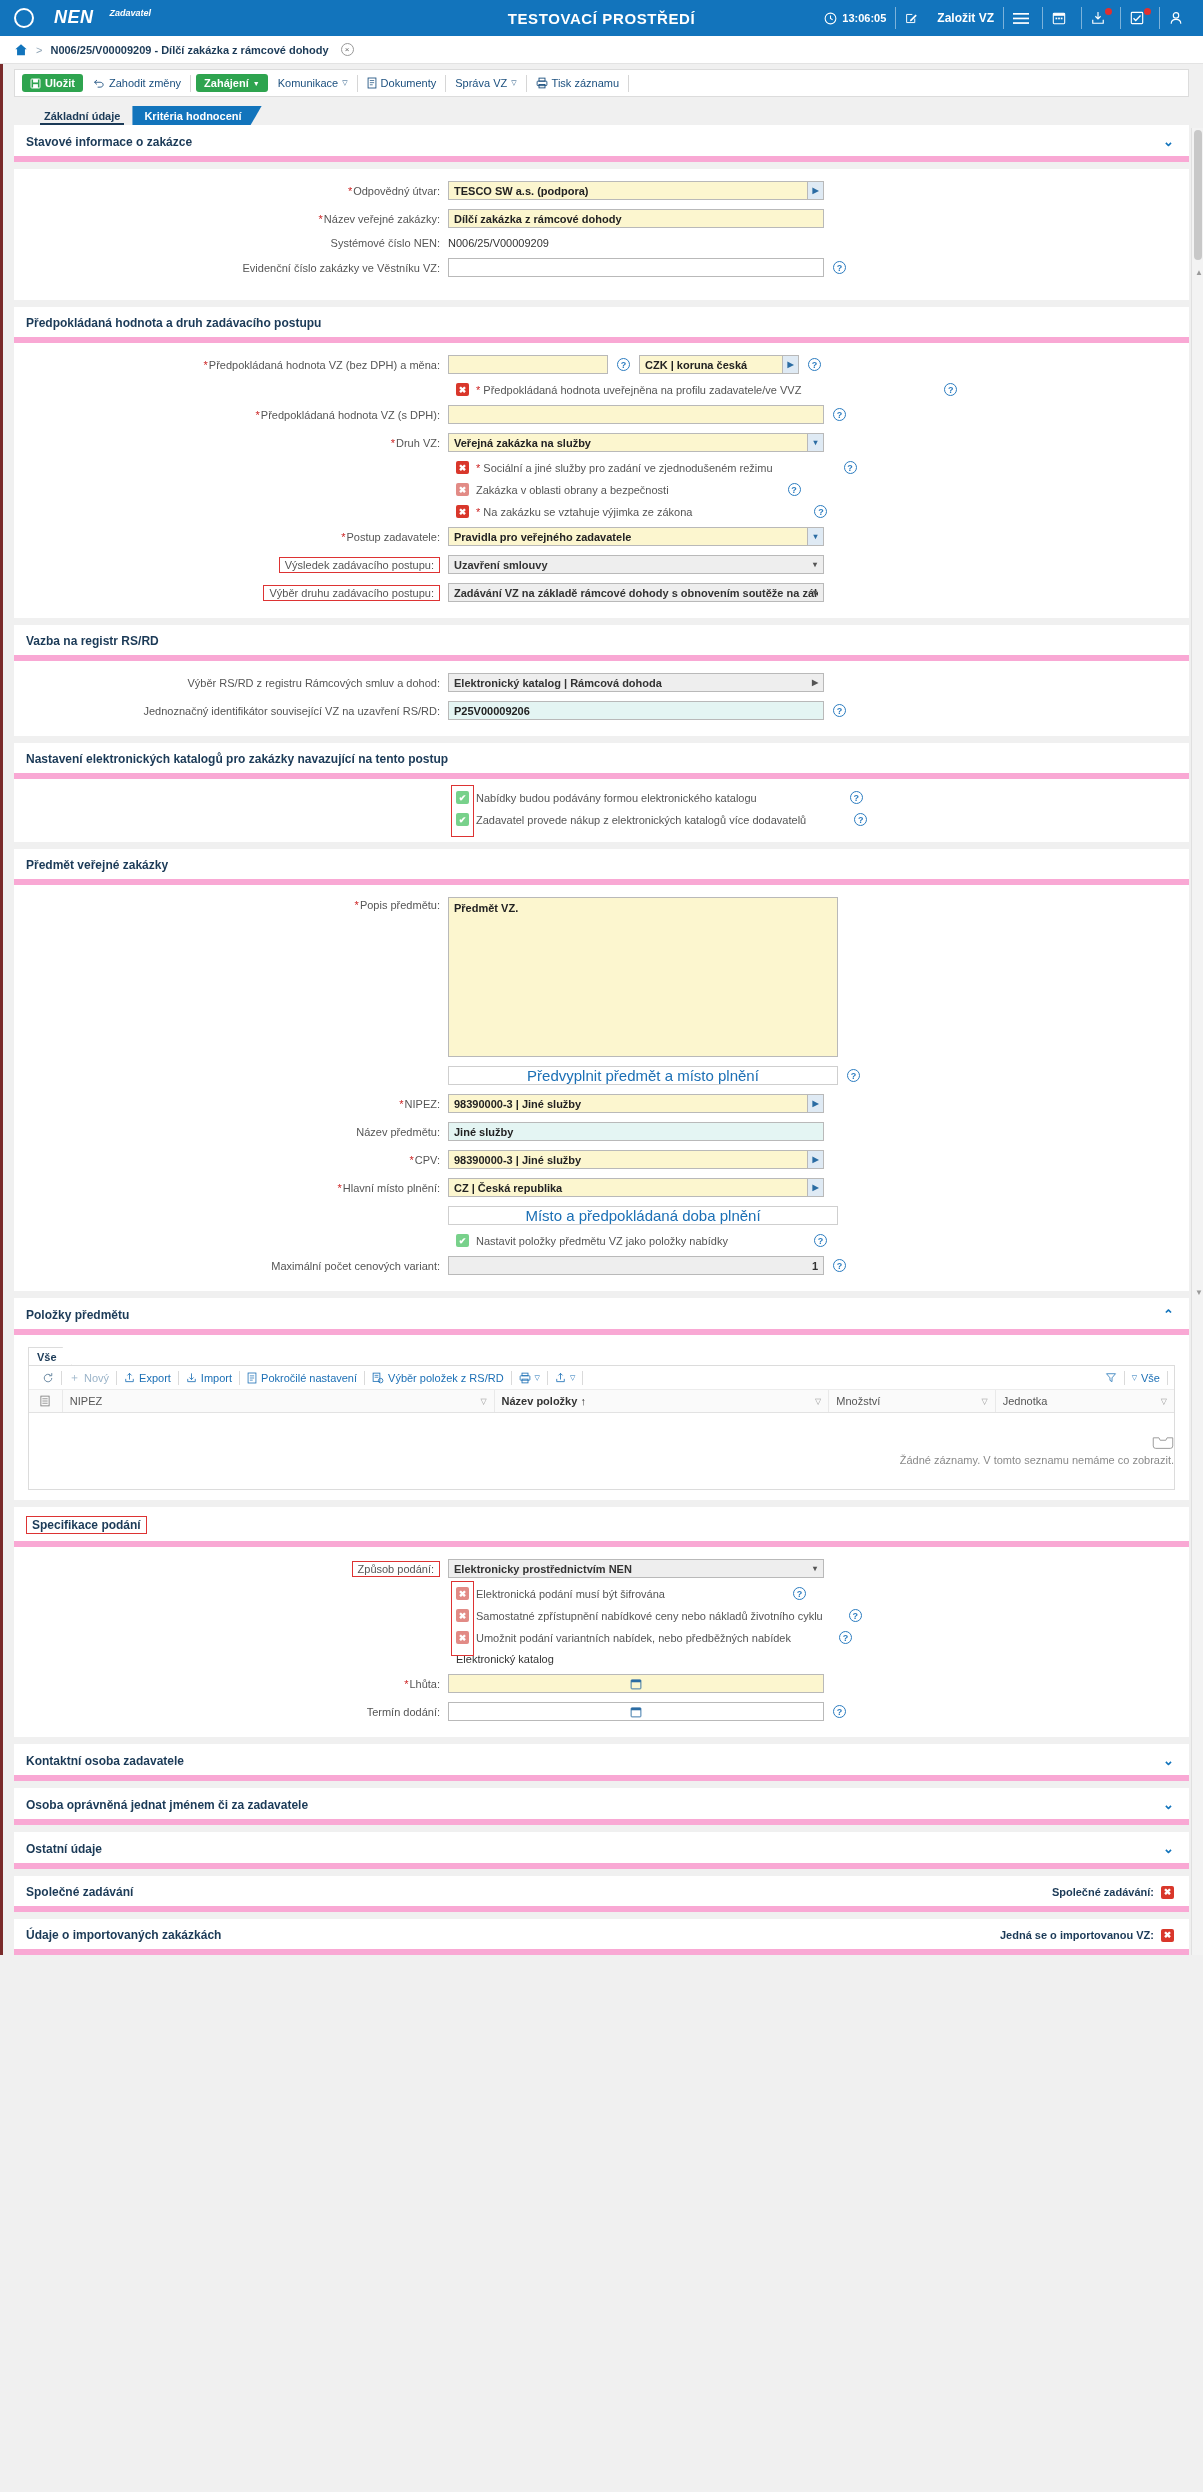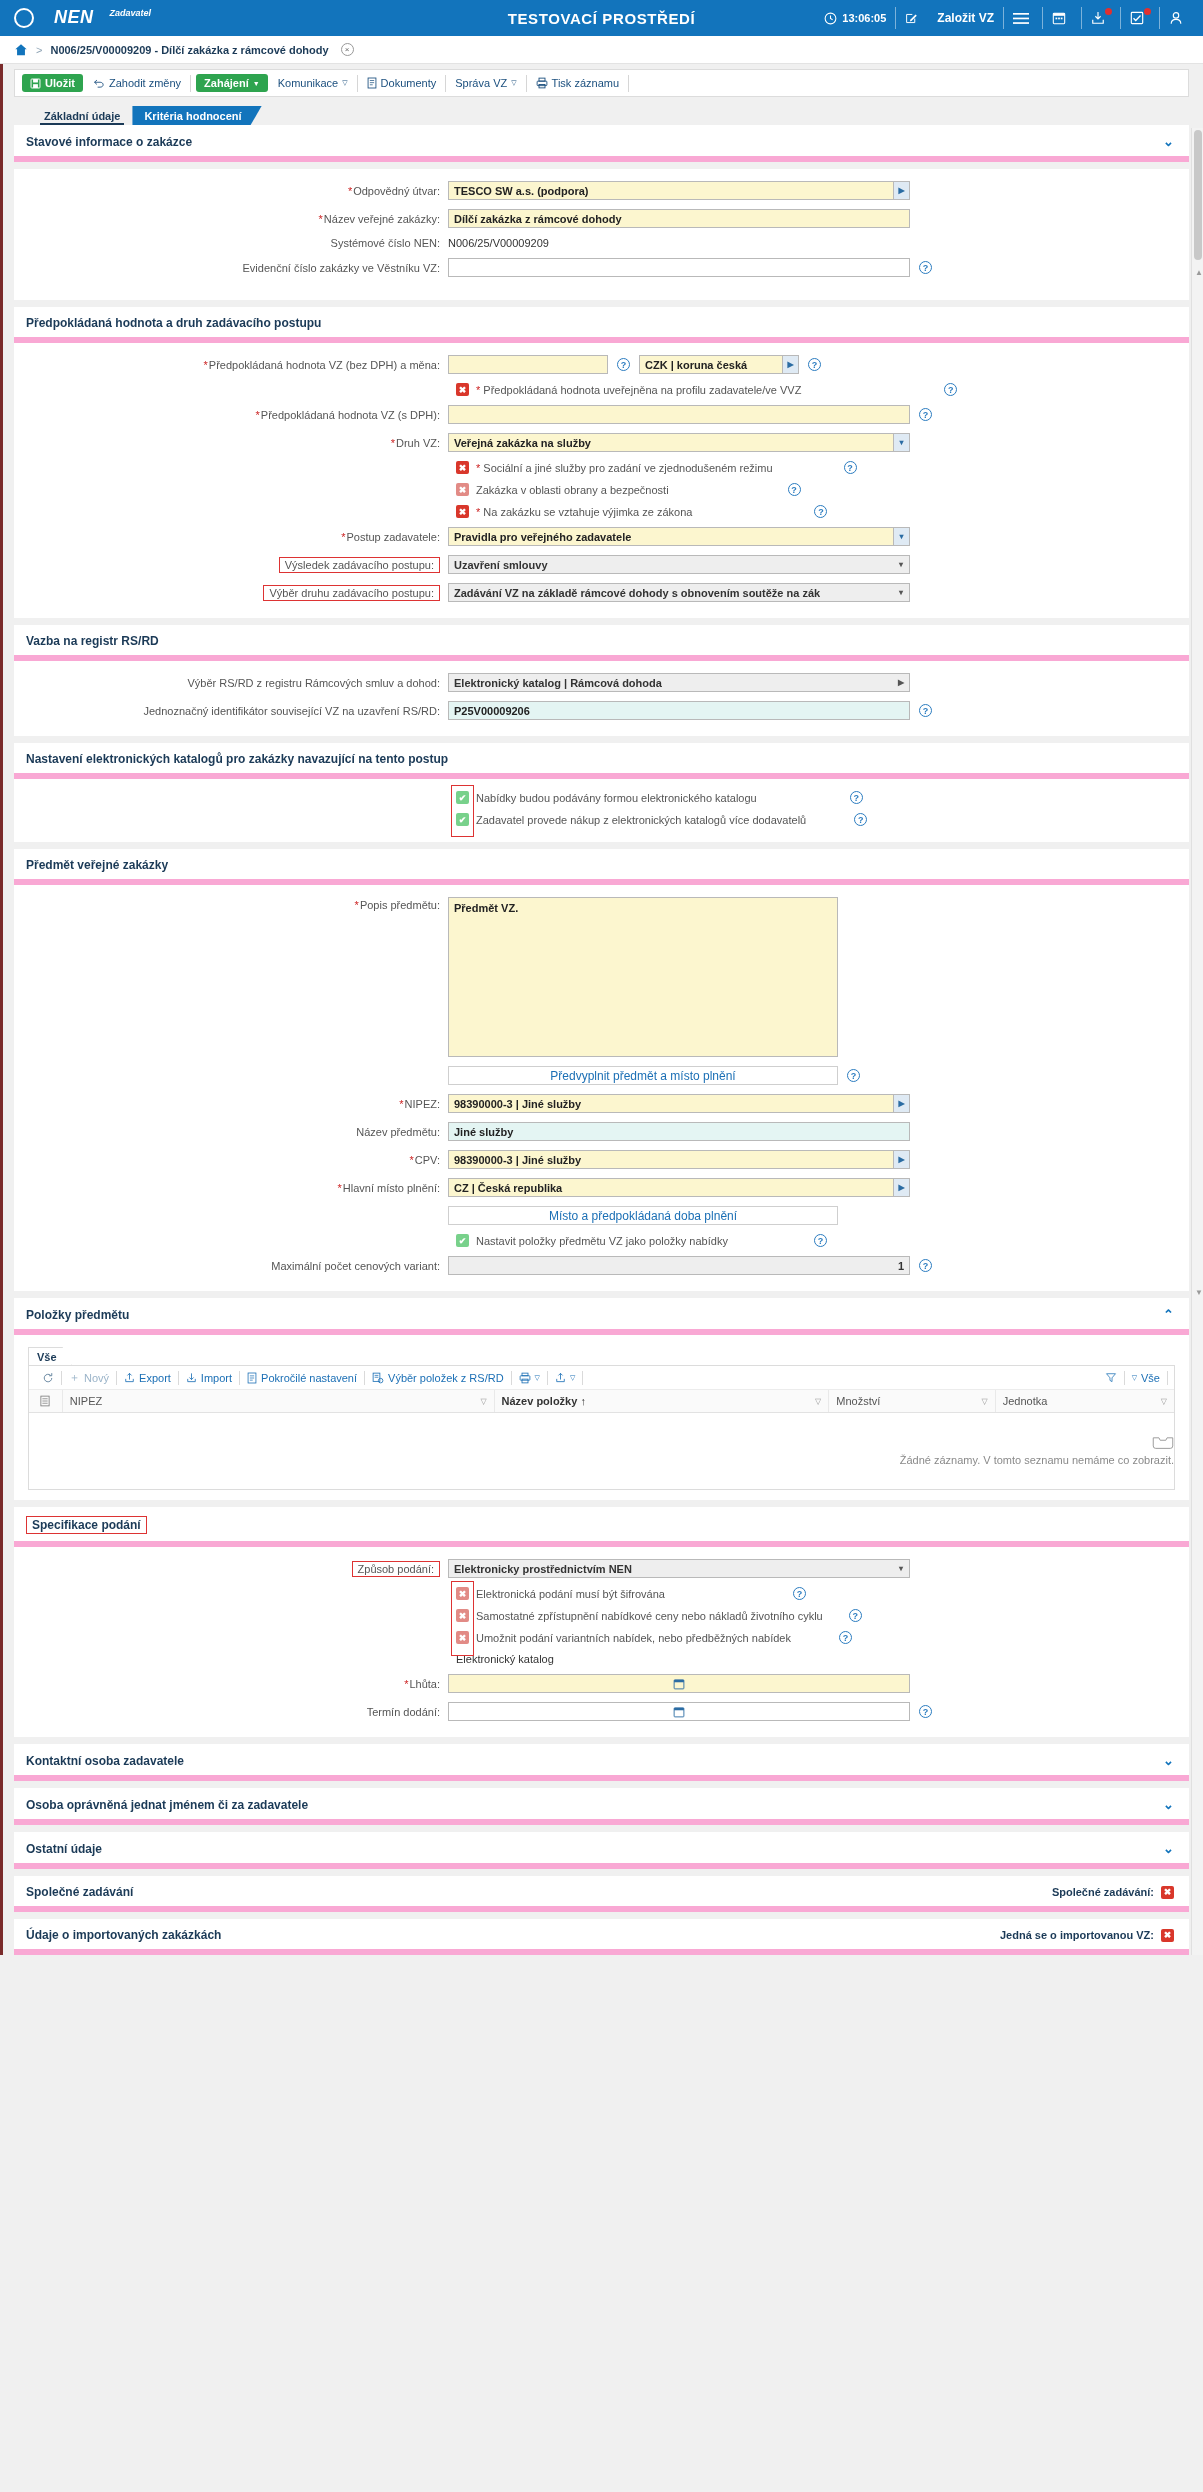--- a/index.html
+++ b/index.html
@@ -115,21 +115,21 @@
 
   
   .row { display:flex; align-items:center; margin-bottom:9px; }
   .lbl {
     width:422px; text-align:right; padding-right:8px; font-size:11px; color:#555;
     white-space:nowrap;
   }
   .lbl .req { color:#c22; margin-right:1px;}
   .fld { display:flex; align-items:center; gap:9px; }
   .inp {
-    width:462px; height:19px; border:1px solid #b9b9b9; background:#fff;
+    width:376px; height:19px; border:1px solid #b9b9b9; background:#fff;
     font-size:11px; padding:1px 5px; display:flex; align-items:center;
     font-weight:bold; color:#222; position:relative;
   }
   .inp.yellow { background:#fcf6cf; }
   .inp.cyan   { background:#e4f5f3; }
   .inp.gray   { background:#eeeeee; color:#333; }
   .inp.white  { background:#fff; }
   .inp.sm  { width:160px; }
   .inp.cur { width:160px; }
   .inp .dd {
@@ -144,21 +144,21 @@
     width:13px; height:13px; border-radius:50%; border:1.4px solid #2b7cc0;
     color:#2b7cc0; font-size:9px; font-weight:bold; display:inline-flex;
     align-items:center; justify-content:center; cursor:pointer; flex:none;
   }
   .textarea {
     width:390px; height:160px; background:#fcf6cf; border:1px solid #b9b9b9;
     font-size:11px; padding:4px 5px; font-weight:bold; color:#222;
   }
   .linkbtn {
     width:390px; height:19px; border:1px solid #cfcfcf; background:#fff;
-    color:#1b6fb5; font-size:12px; display:flex; align-items:center;
+    color:#1b6fb5; font-size:15px; display:flex; align-items:center;
     justify-content:center; cursor:pointer;
   }
   
   .ck { width:13px; height:13px; border-radius:2px; display:inline-flex;
         align-items:center; justify-content:center; font-size:9px; color:#fff;
         font-weight:bold; flex:none; cursor:pointer;}
   .ck.no  { background:#d9372b; }
   .ck.no.pale { background:#e28b86; }
   .ck.yes { background:#78d18b; }
   .cbrow { display:flex; align-items:center; gap:7px; margin-bottom:9px; }

